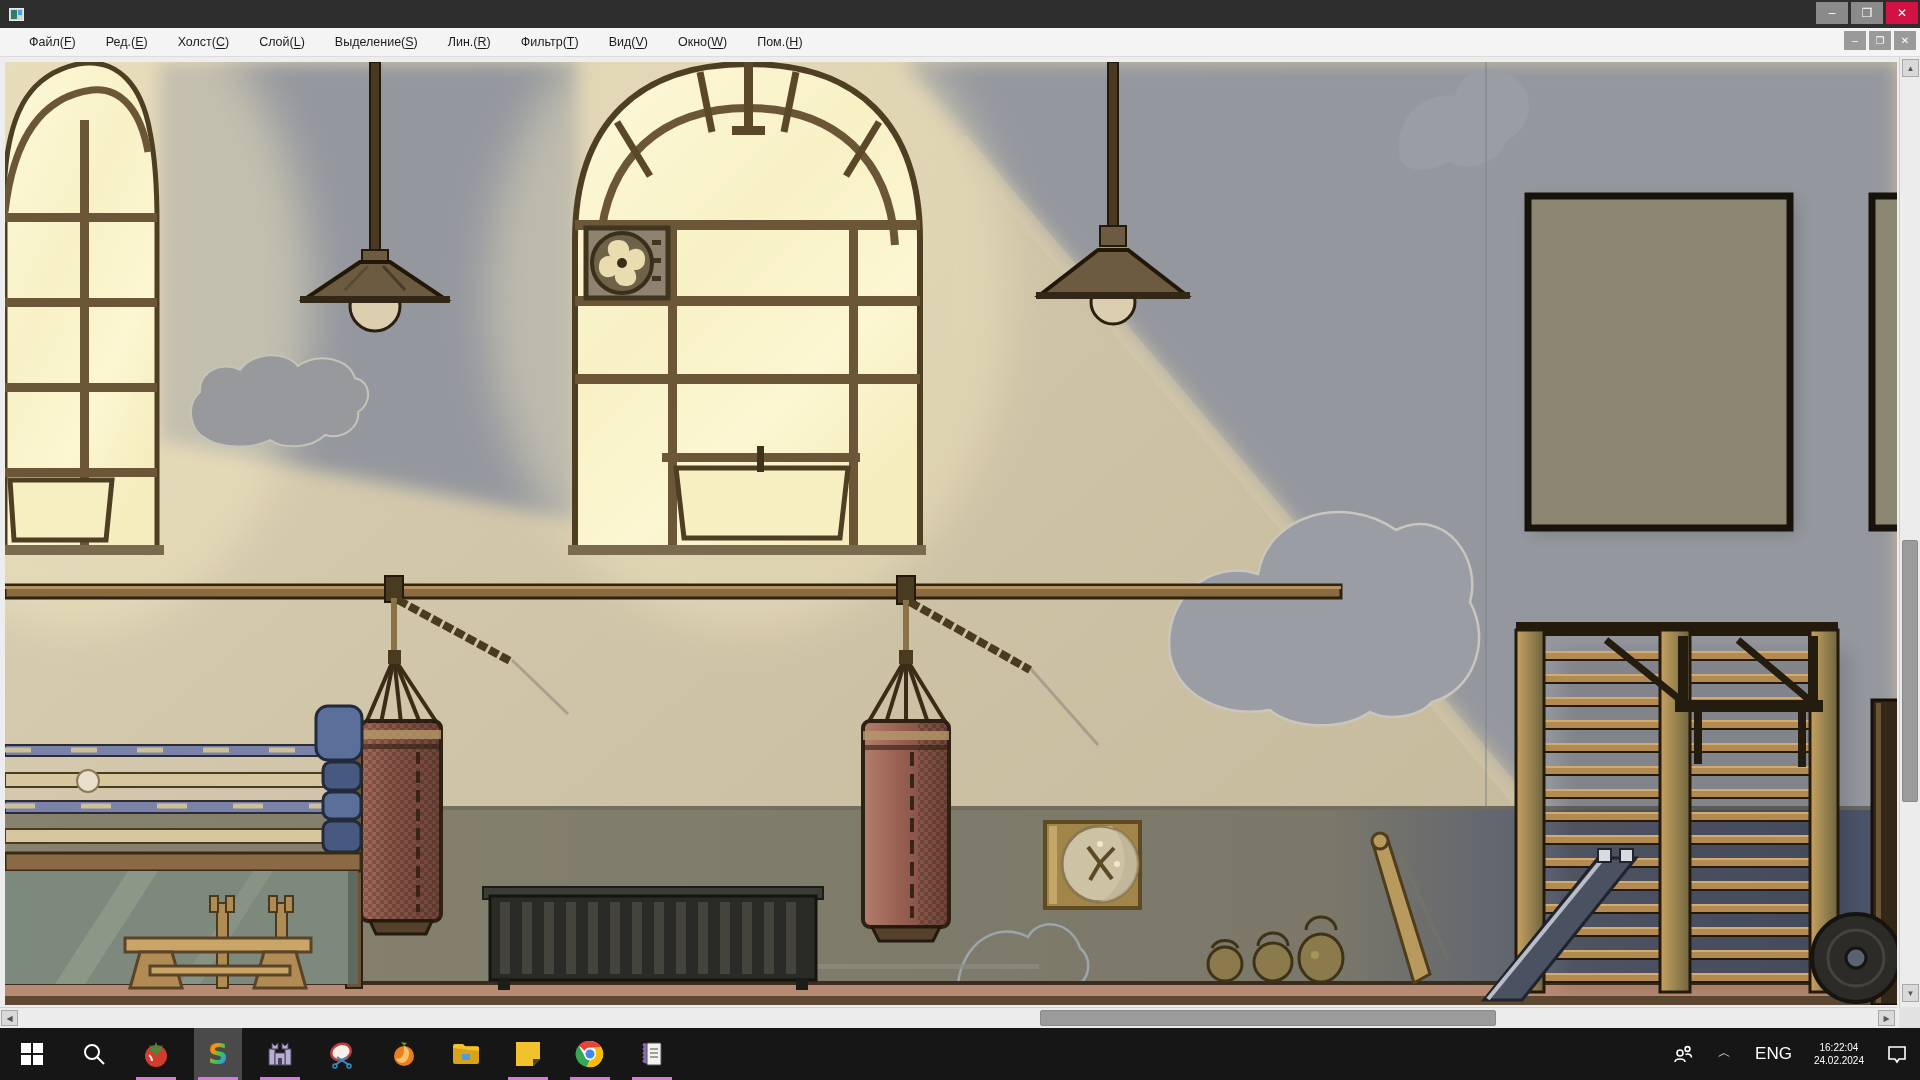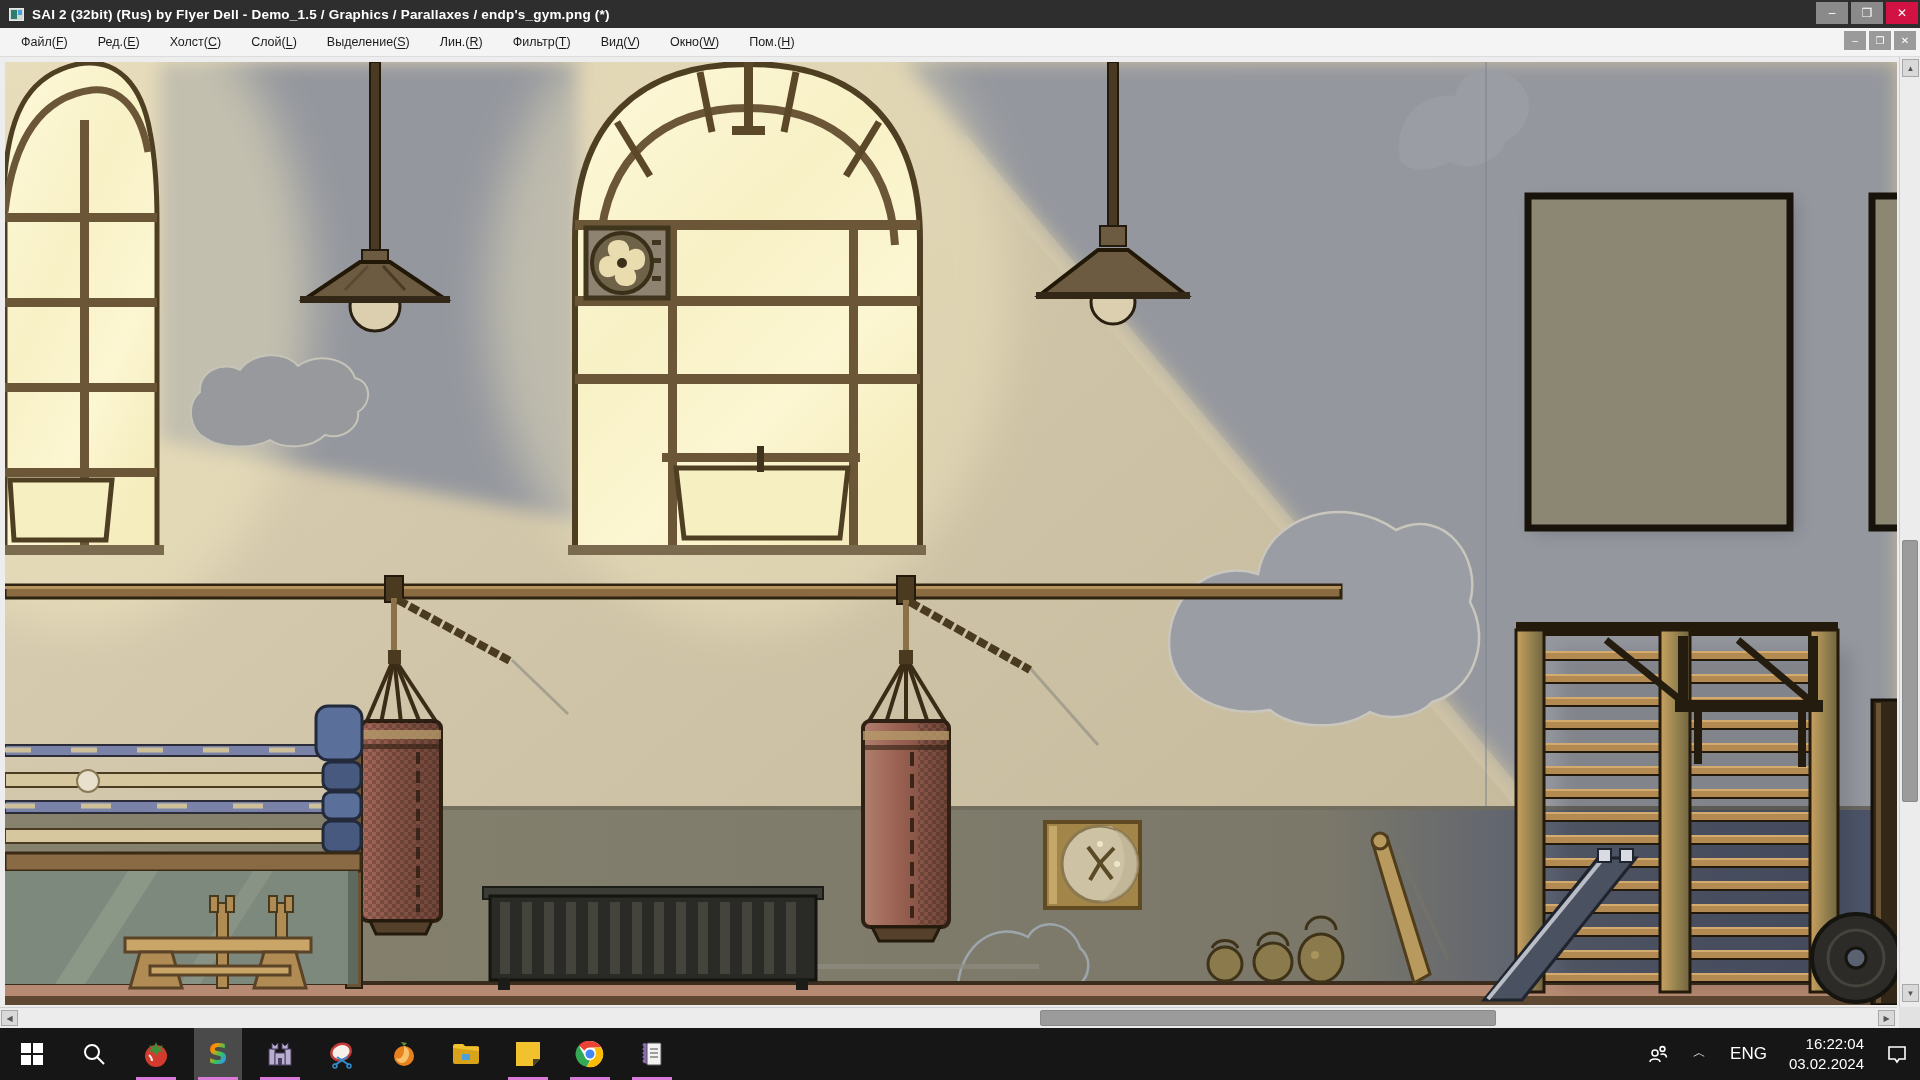--- a/index.html
+++ b/index.html
@@ -12,21 +12,21 @@
     display:inline-block;position:relative;}
   .app-icon:before{content:"";position:absolute;left:1px;top:1px;width:6px;height:9px;background:#2e7d6e;}
   .app-icon:after{content:"";position:absolute;right:1px;top:1px;width:4px;height:5px;background:#4aa0d8;}
   .title-text{font-size:13.5px;font-weight:bold;letter-spacing:.2px;white-space:nowrap;}
   .win-btns{position:absolute;right:2px;top:2px;display:flex;gap:3px;}
   .win-btn{width:32px;height:22px;background:#8a8a8a;color:#fff;font-size:12px;line-height:22px;
     text-align:center;cursor:default;}
   .win-btn.close{background:#d11243;}
   
   .menubar{position:absolute;left:0;top:28px;width:1920px;height:29px;background:#f4f4f4;
-    border-bottom:1px solid #dcdcdc;display:flex;align-items:center;padding-left:6px;color:#1b1b1b;}
+    border-bottom:1px solid #dcdcdc;display:flex;align-items:center;padding-left:14px;color:#1b1b1b;}
   .menu-item{font-size:12.5px;padding:0 15px;height:29px;line-height:29px;cursor:default;}
   .menu-item u{text-underline-offset:2px;}
   .mdi-btns{position:absolute;right:4px;top:3px;display:flex;gap:3px;}
   .mdi-btn{width:22px;height:19px;background:#9a9a9a;color:#fff;font-size:10px;line-height:19px;text-align:center;}
   
   .workspace{position:absolute;left:0;top:57px;width:1920px;height:971px;background:#ededed;}
   .canvas-wrap{position:absolute;left:5px;top:5px;width:1892px;height:943px;background:#94979e;}
   
   .vscroll{position:absolute;right:0;top:0;width:21px;height:950px;background:#ececec;border-left:1px solid #cfcfcf;}
   .hscroll{position:absolute;left:0;bottom:0;width:1897px;height:21px;background:#ececec;border-top:1px solid #cfcfcf;}
@@ -39,29 +39,28 @@
   .taskbar{position:absolute;left:0;top:1028px;width:1920px;height:52px;background:#161616;
     display:flex;align-items:center;color:#fff;}
   .tb-cell{width:48px;height:52px;display:flex;align-items:center;justify-content:center;
     position:relative;margin-right:14px;flex:0 0 auto;}
   .tb-cell:first-child{margin-left:8px;}
   .tb-cell.active{background:#4a4a4a;}
   .tb-underline{position:absolute;bottom:0;left:4px;width:40px;height:3px;background:#d87ad8;}
   .tray{margin-left:auto;display:flex;align-items:center;height:52px;}
   .tray-item{display:flex;align-items:center;justify-content:center;height:52px;padding:0 12px;}
   .tray-lang{font-size:17px;}
-  .tray-clock{font-size:15px;text-align:right;line-height:1.35;padding:0 10px;}
+  .tray-clock{font-size:10px;text-align:center;line-height:1.35;padding:0 10px;}
   .chevron{font-size:13px;transform:translateY(-1px);}
 </style>
 </head>
 <body>
 
 <div class="titlebar">
   <span class="app-icon"></span>
-  <span class="title-text">SAI 2 (32bit) (Rus) by Flyer Dell - Demo_1.5 / Graphics / Parallaxes / endp's_gym.png (*)</span>
   <div class="win-btns">
     <div class="win-btn">–</div>
     <div class="win-btn">❐</div>
     <div class="win-btn close">✕</div>
   </div>
 </div>
 
 <div class="menubar">
   <div id="menu-items" style="display:flex">
       <div class="menu-item">Файл(<u>F</u>)</div>
@@ -553,21 +552,21 @@
             <path d="M3,19 C3,15 13,15 13,19"></path>
         <circle cx="15.5" cy="6" r="2.4"></circle>
             <path d="M13.5,11.5 C17,10 19.5,12 19.5,14.5"></path>
           </g>
         </svg>
     </div>
     <div class="tray-item chevron">︿</div>
     <div class="tray-item tray-lang">ENG</div>
     <div class="tray-clock">
       <div>16:22:04</div>
-      <div>03.02.2024</div>
+      <div>24.02.2024</div>
     </div>
     <div class="tray-item">
       <svg width="22" height="22" viewBox="0 0 22 22">
           <path d="M3,4 h16 v12 h-6 l-2,3 l-2,-3 h-6 z" fill="none" stroke="#fff" stroke-width="1.6"></path>
         </svg>
     </div>
   </div>
 </div>
 
 </body></html>

